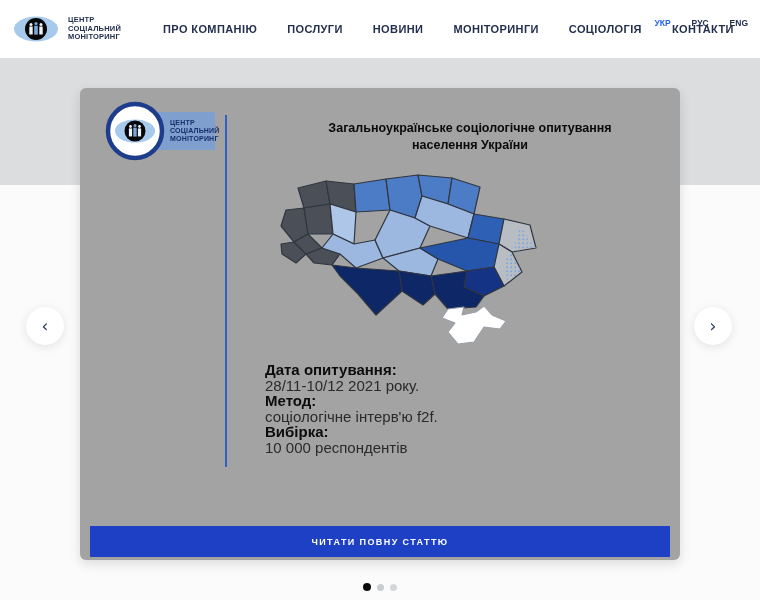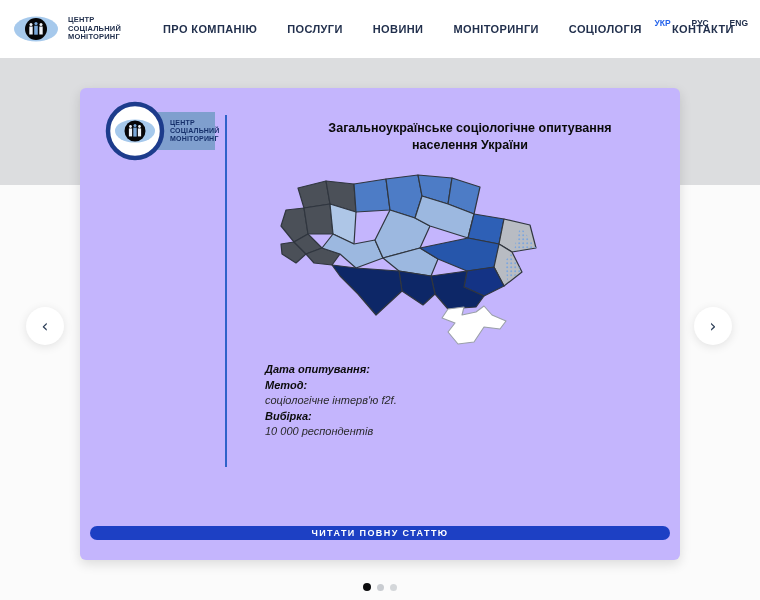--- a/index.html
+++ b/index.html
@@ -40,21 +40,21 @@
     background:#ffffff; box-shadow:0 2px 10px rgba(0,0,0,0.10);
     display:flex; align-items:center; justify-content:center;
     font-size:17px; color:#2d3e57; cursor:pointer; z-index:6;
     font-family:"DejaVu Sans", sans-serif;
   }
   .arrow-left { left:26px; }
   .arrow-right { left:694px; }
   
   .card {
     position:absolute; left:80px; top:88px; width:600px; height:472px;
-    background:#c4b5fd; border-radius:6px;
+    background:#a3a3a3; border-radius:6px;
     box-shadow:0 4px 12px rgba(0,0,0,0.13);
     z-index:4;
   }
   .card-logo { position:absolute; left:25px; top:13px; width:112px; height:60px; }
   .card-logo-banner {
     position:absolute; left:15px; top:11px; width:95px; height:38px;
     background:#7f9fce; display:flex; flex-direction:column; justify-content:center;
     padding-left:50px;
   }
   .card-logo-banner div {
@@ -66,25 +66,25 @@
     position:absolute; left:145px; top:27px; width:2px; height:352px;
     background:#2f62c9;
   }
   .card-title {
     position:absolute; left:170px; top:32px; width:440px;
     text-align:center; font-size:12.5px; font-weight:bold; color:#0a0a0a;
     line-height:17px;
   }
   .map-wrap { position:absolute; left:198px; top:78px; width:265px; height:185px; }
   .details { position:absolute; left:185px; top:274px; width:250px; }
-  .details .row { font-size:11px; line-height:15.5px; color:#2a2a2c;font-style:italic; }
+  .details .row { font-size:15px; line-height:15.5px; color:#2a2a2c; }
   .details .lbl { font-weight:bold; color:#0c0c0c; }
   .read-btn {
-    position:absolute; left:10px; top:438px; width:580px; height:14px;
-    background:#1d40c4; border:none; border-radius:8px;
+    position:absolute; left:10px; top:438px; width:580px; height:31px;
+    background:#1d40c4; border:none; border-radius:0;
     color:#ffffff; font-size:9px; font-weight:bold; letter-spacing:1.4px;
     font-family:"Liberation Sans", sans-serif; cursor:pointer;
   }
   
   .dots {
     position:absolute; left:0; top:583px; width:760px;
     display:flex; justify-content:center; align-items:center; gap:6px;
   }
   .dot { width:7px; height:7px; border-radius:50%; background:#c9ccd1; cursor:pointer; }
   .dot.active { width:8px; height:8px; background:#0c0c0e; }
@@ -212,20 +212,21 @@
 
       <polygon fill="url(#dotpat)" stroke="none" points="243,61 258,82 236,85 239,69"></polygon>
       <polygon fill="url(#dotpat)" stroke="none" points="233,87 244,106 229,114 227,95"></polygon>
 
       <path fill="#ffffff" stroke="#9aa0a8" stroke-width="1.1" stroke-linejoin="round" d="M170,143 L186,141 L184,149 L198,146 L206,140 L214,149 L228,155 L222,163 L206,161 L196,176 L180,178 L170,166 L177,157 L164,152 Z"></path>
     </svg>
   </div>
 
   <div class="details">
     <div class="row lbl">Дата опитування:</div>
+    <div class="row">28/11-10/12  2021 року.</div>
     <div class="row lbl">Метод:</div>
     <div class="row">соціологічне інтерв'ю f2f.</div>
     <div class="row lbl">Вибірка:</div>
     <div class="row">10 000  респондентів</div>
   </div>
 
   <button class="read-btn">ЧИТАТИ ПОВНУ СТАТТЮ</button>
 </div>
 
 <div class="dots">

